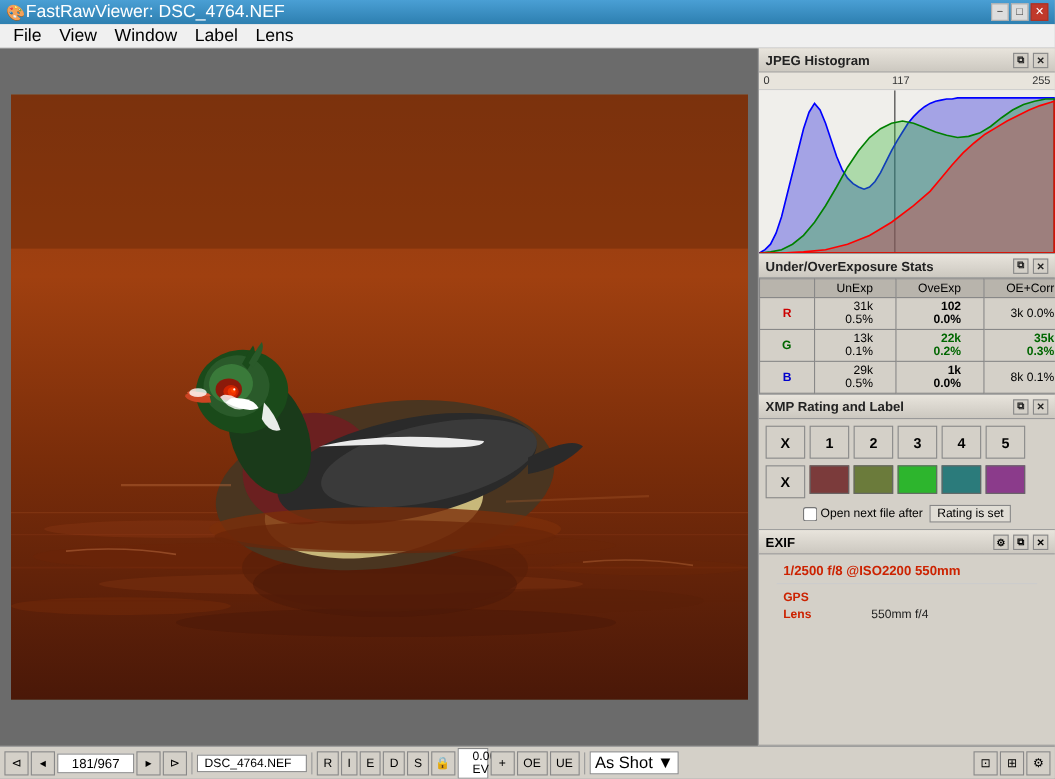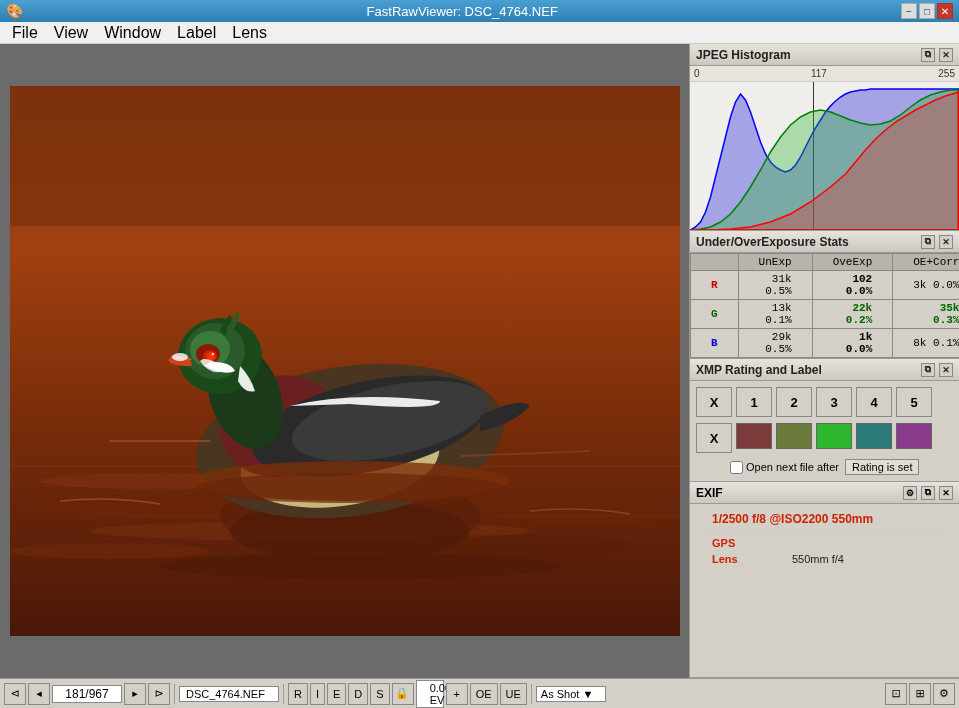--- a/index.html
+++ b/index.html
@@ -10,21 +10,21 @@
       height: 22px;
       background: linear-gradient(to bottom, #4a9fd4, #2d7fb0);
       display: flex;
       align-items: center;
       justify-content: space-between;
       padding: 0 6px;
       color: white;
       font-size: 12px;
     }
     #titlebar-left { display: flex; align-items: center; gap: 4px; }
-    #titlebar-title { flex: 1; text-align: center; font-size: 13px; }
+    #titlebar-title { flex: 1; font-size: 16px; }
     #titlebar-controls { display: flex; gap: 2px; }
     .title-btn {
       width: 16px; height: 16px; display: flex; align-items: center; justify-content: center;
       font-size: 10px; cursor: pointer; color: #333; background: #ddd; border: 1px solid #aaa;
     }
     .title-btn.close { background: #c0392b; color: white; border-color: #a93226; }
 
     
     #menubar {
       height: 22px;
@@ -130,21 +130,20 @@
     #exposure-panel { }
     #exposure-table {
       width: 100%;
       border-collapse: collapse;
       font-size: 11px;
     }
     #exposure-table th, #exposure-table td {
       border: 1px solid #888;
       padding: 2px 20px;
       text-align: right;
-      font-family: Liberation Mono, monospace;
     }
     #exposure-table th {
       background: #b8b4ac;
       font-weight: normal;
       text-align: center;
     }
     .row-r { color: #cc0000; font-weight: bold; }
     .row-g { color: #006600; font-weight: bold; }
     .row-b { color: #0000cc; font-weight: bold; }
     .val-bold { font-weight: bold; }
@@ -255,21 +254,21 @@
       border: 1px solid #888;
       background: white;
       padding: 1px 13px;
       font-size: 11px;
       text-align: center;
     }
     #as-shot-select {
       border: 1px solid #888;
       background: white;
       padding: 1px 4px;
-      font-size: 11px;
+      font-size: 15px;
       min-width: 70px;
     }
     .tool-label-btn {
       height: 22px;
       border: 1px solid #888;
       background: #d4d0c8;
       padding: 0 5px;
       cursor: pointer;
       font-size: 11px;
       display: flex; align-items: center;

